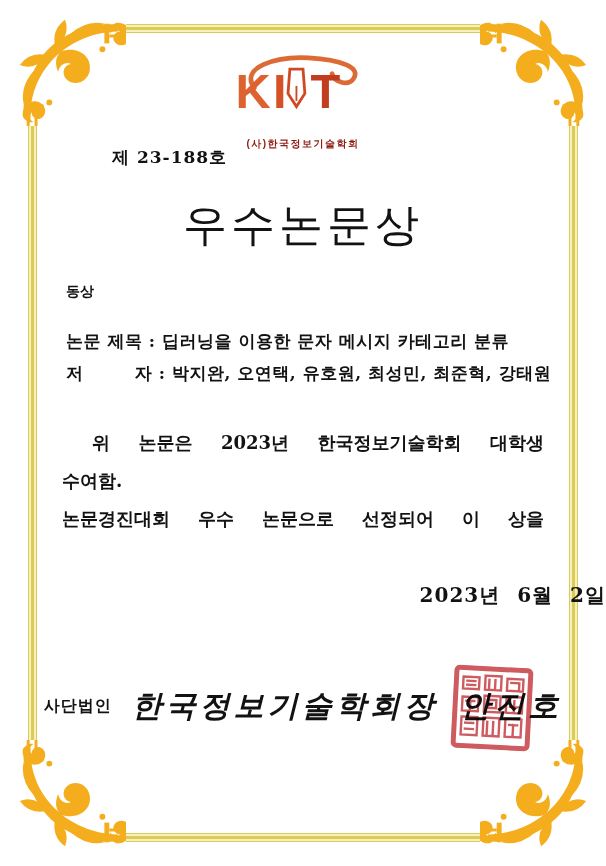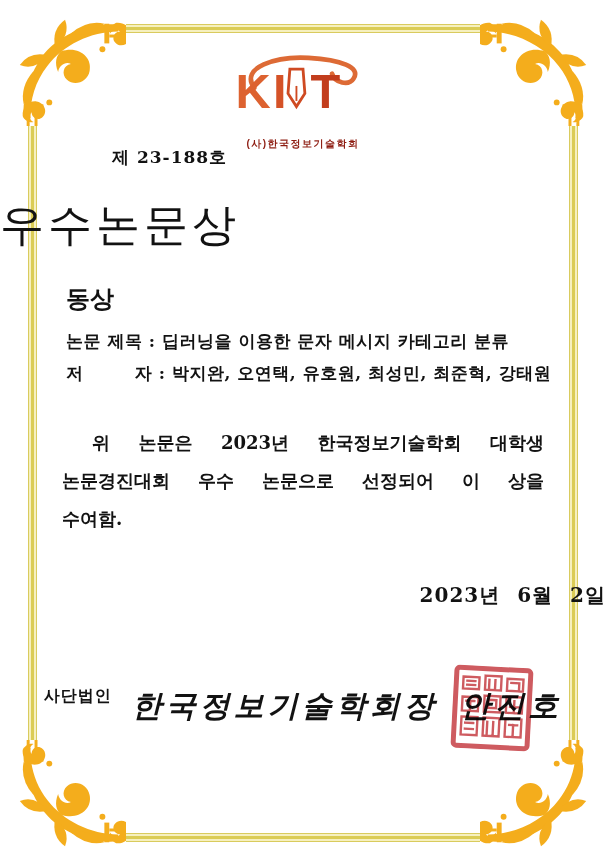--- a/index.html
+++ b/index.html
@@ -20,38 +20,38 @@
   .corner.bl{bottom:8px;left:8px;transform:scaleY(-1);}
   .corner.br{bottom:8px;right:8px;transform:scale(-1,-1);}
 
   .logo-wrap{position:absolute;top:54px;left:0;right:0;text-align:center;z-index:3;}
   .logo-sub{
     margin-top:17px;font-family:"Liberation Sans",sans-serif;font-size:10px;font-weight:bold;
     color:#8e1d12;letter-spacing:1.5px;
   }
   .cert-number{position:absolute;left:72px;top:146px;font-size:17px;font-weight:600;letter-spacing:1px;margin-left:40px;}
   .cert-title{
-    position:absolute;left:0;right:0;top:196px;text-align:left;
+    position:absolute;left:0;right:0;top:196px;text-align:center;
     font-size:44px;font-weight:500;letter-spacing:4px;
   }
-  .grade{position:absolute;left:66px;top:283px;font-size:24px;font-weight:600;}
+  .grade{position:absolute;left:66px;top:283px;font-size:14px;font-weight:600;}
   .meta-line{position:absolute;left:66px;font-size:17px;font-weight:600;white-space:pre-wrap;letter-spacing:.5px;}
   .meta-paper{top:330px;}
   .meta-authors{top:362px;}
   .body-para{position:absolute;left:62px;right:62px;top:424px;font-size:18px;font-weight:600;}
   .body-line{line-height:38px;text-align:justify;text-align-last:justify;}
   .body-line.first{text-indent:30px;}
   .body-line.last{text-align:left;text-align-last:left;}
   .issue-date{
     position:absolute;left:0;right:0;top:582px;text-align:right;
     font-size:20px;font-weight:600;word-spacing:9px;letter-spacing:1px;
   }
   .sig-row{
     position:absolute;left:0;right:0;top:686px;display:flex;justify-content:center;
-    align-items:flex-start;gap:20px;z-index:1;
+    align-items:center;gap:20px;z-index:1;
   }
   .sig-prefix{font-size:16px;font-weight:600;letter-spacing:1px;}
   .sig-name{font-size:30px;font-weight:600;font-style:italic;letter-spacing:4px;word-spacing:8px;}
   .seal{position:absolute;left:452px;top:666px;width:80px;height:84px;z-index:2;
         transform:rotate(3deg);opacity:.9;mix-blend-mode:multiply;}
 </style>
 </head>
 <body>
 
 <div class="page">
@@ -160,22 +160,22 @@
 
   <div class="cert-title">우수논문상</div>
 
   <div class="grade">동상</div>
 
   <div class="meta-line meta-paper">논문 제목 : 딥러닝을 이용한 문자 메시지 카테고리 분류</div>
   <div class="meta-line meta-authors">저        자 : 박지완, 오연택, 유호원, 최성민, 최준혁, 강태원</div>
 
   <div class="body-para">
     <div class="body-line first">위 논문은 2023년 한국정보기술학회 대학생</div>
+    <div class="body-line last">수여함.</div>
     <div class="body-line">논문경진대회 우수 논문으로 선정되어 이 상을</div>
-    <div class="body-line last">수여함.</div>
   </div>
 
   <div class="issue-date">2023년 6월 2일</div>
 
   <div class="sig-row">
     <span class="sig-prefix">사단법인</span>
     <span class="sig-name">한국정보기술학회장 안진호</span>
   </div>
 
   <svg class="seal" viewBox="0 0 80 84">

